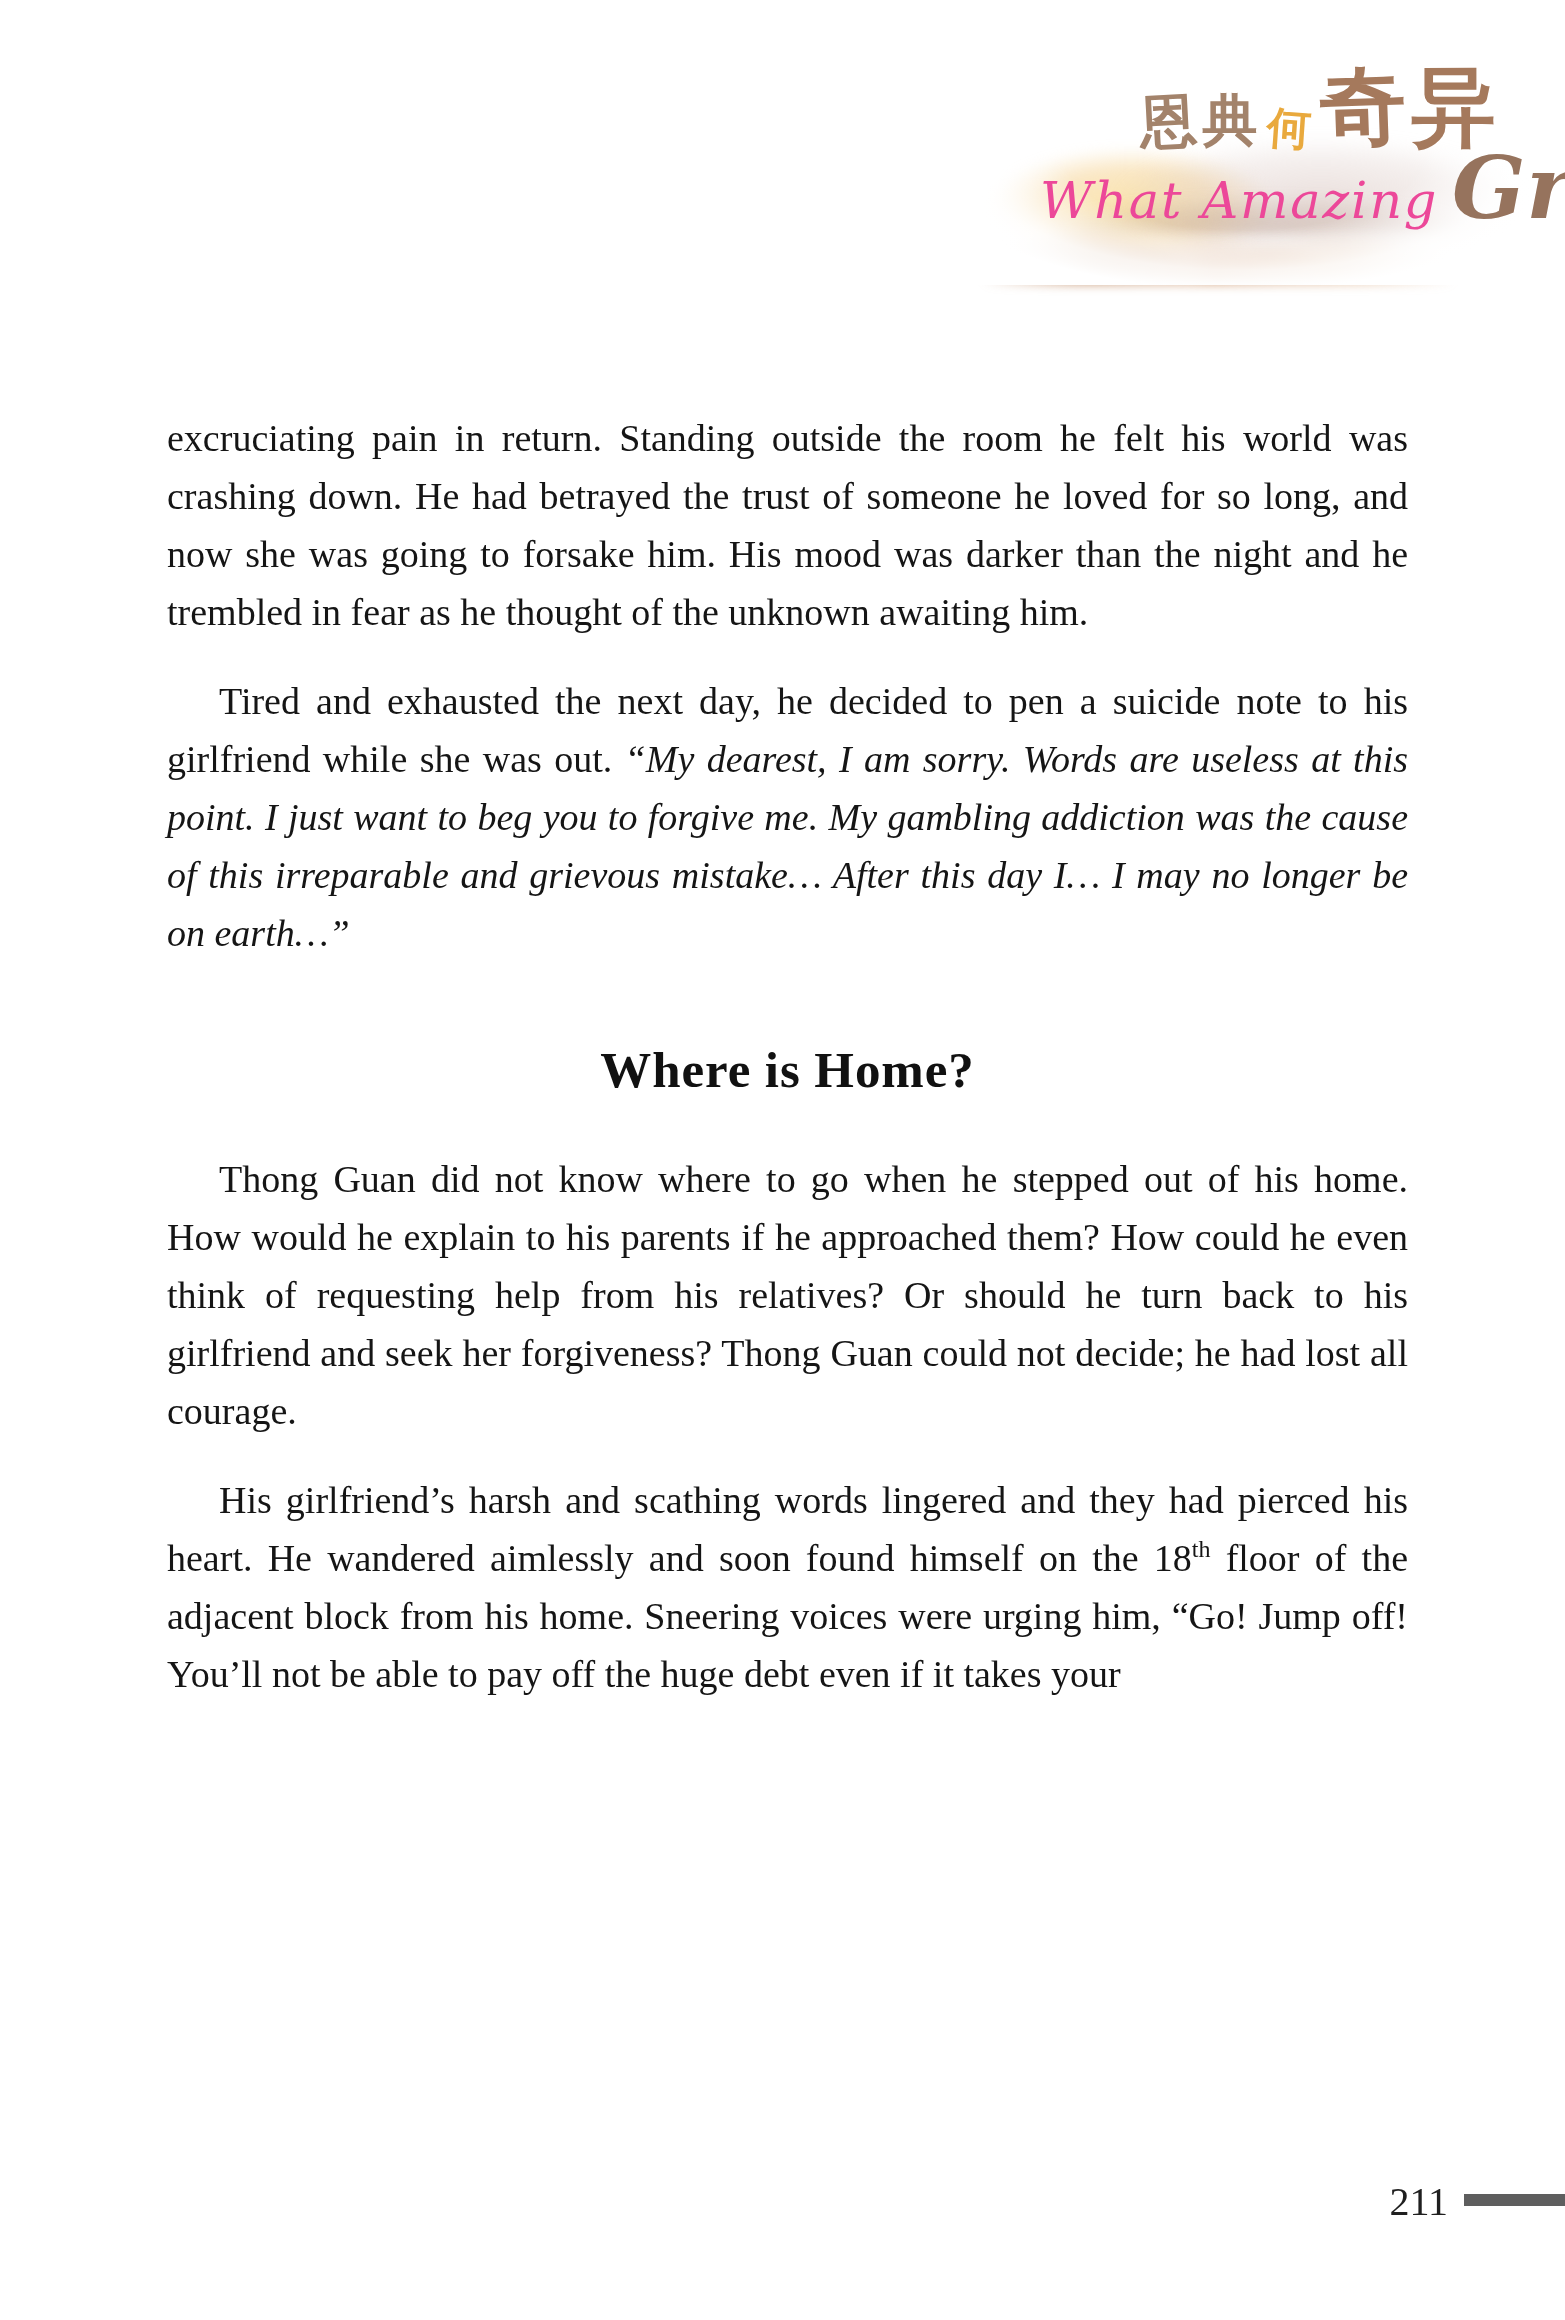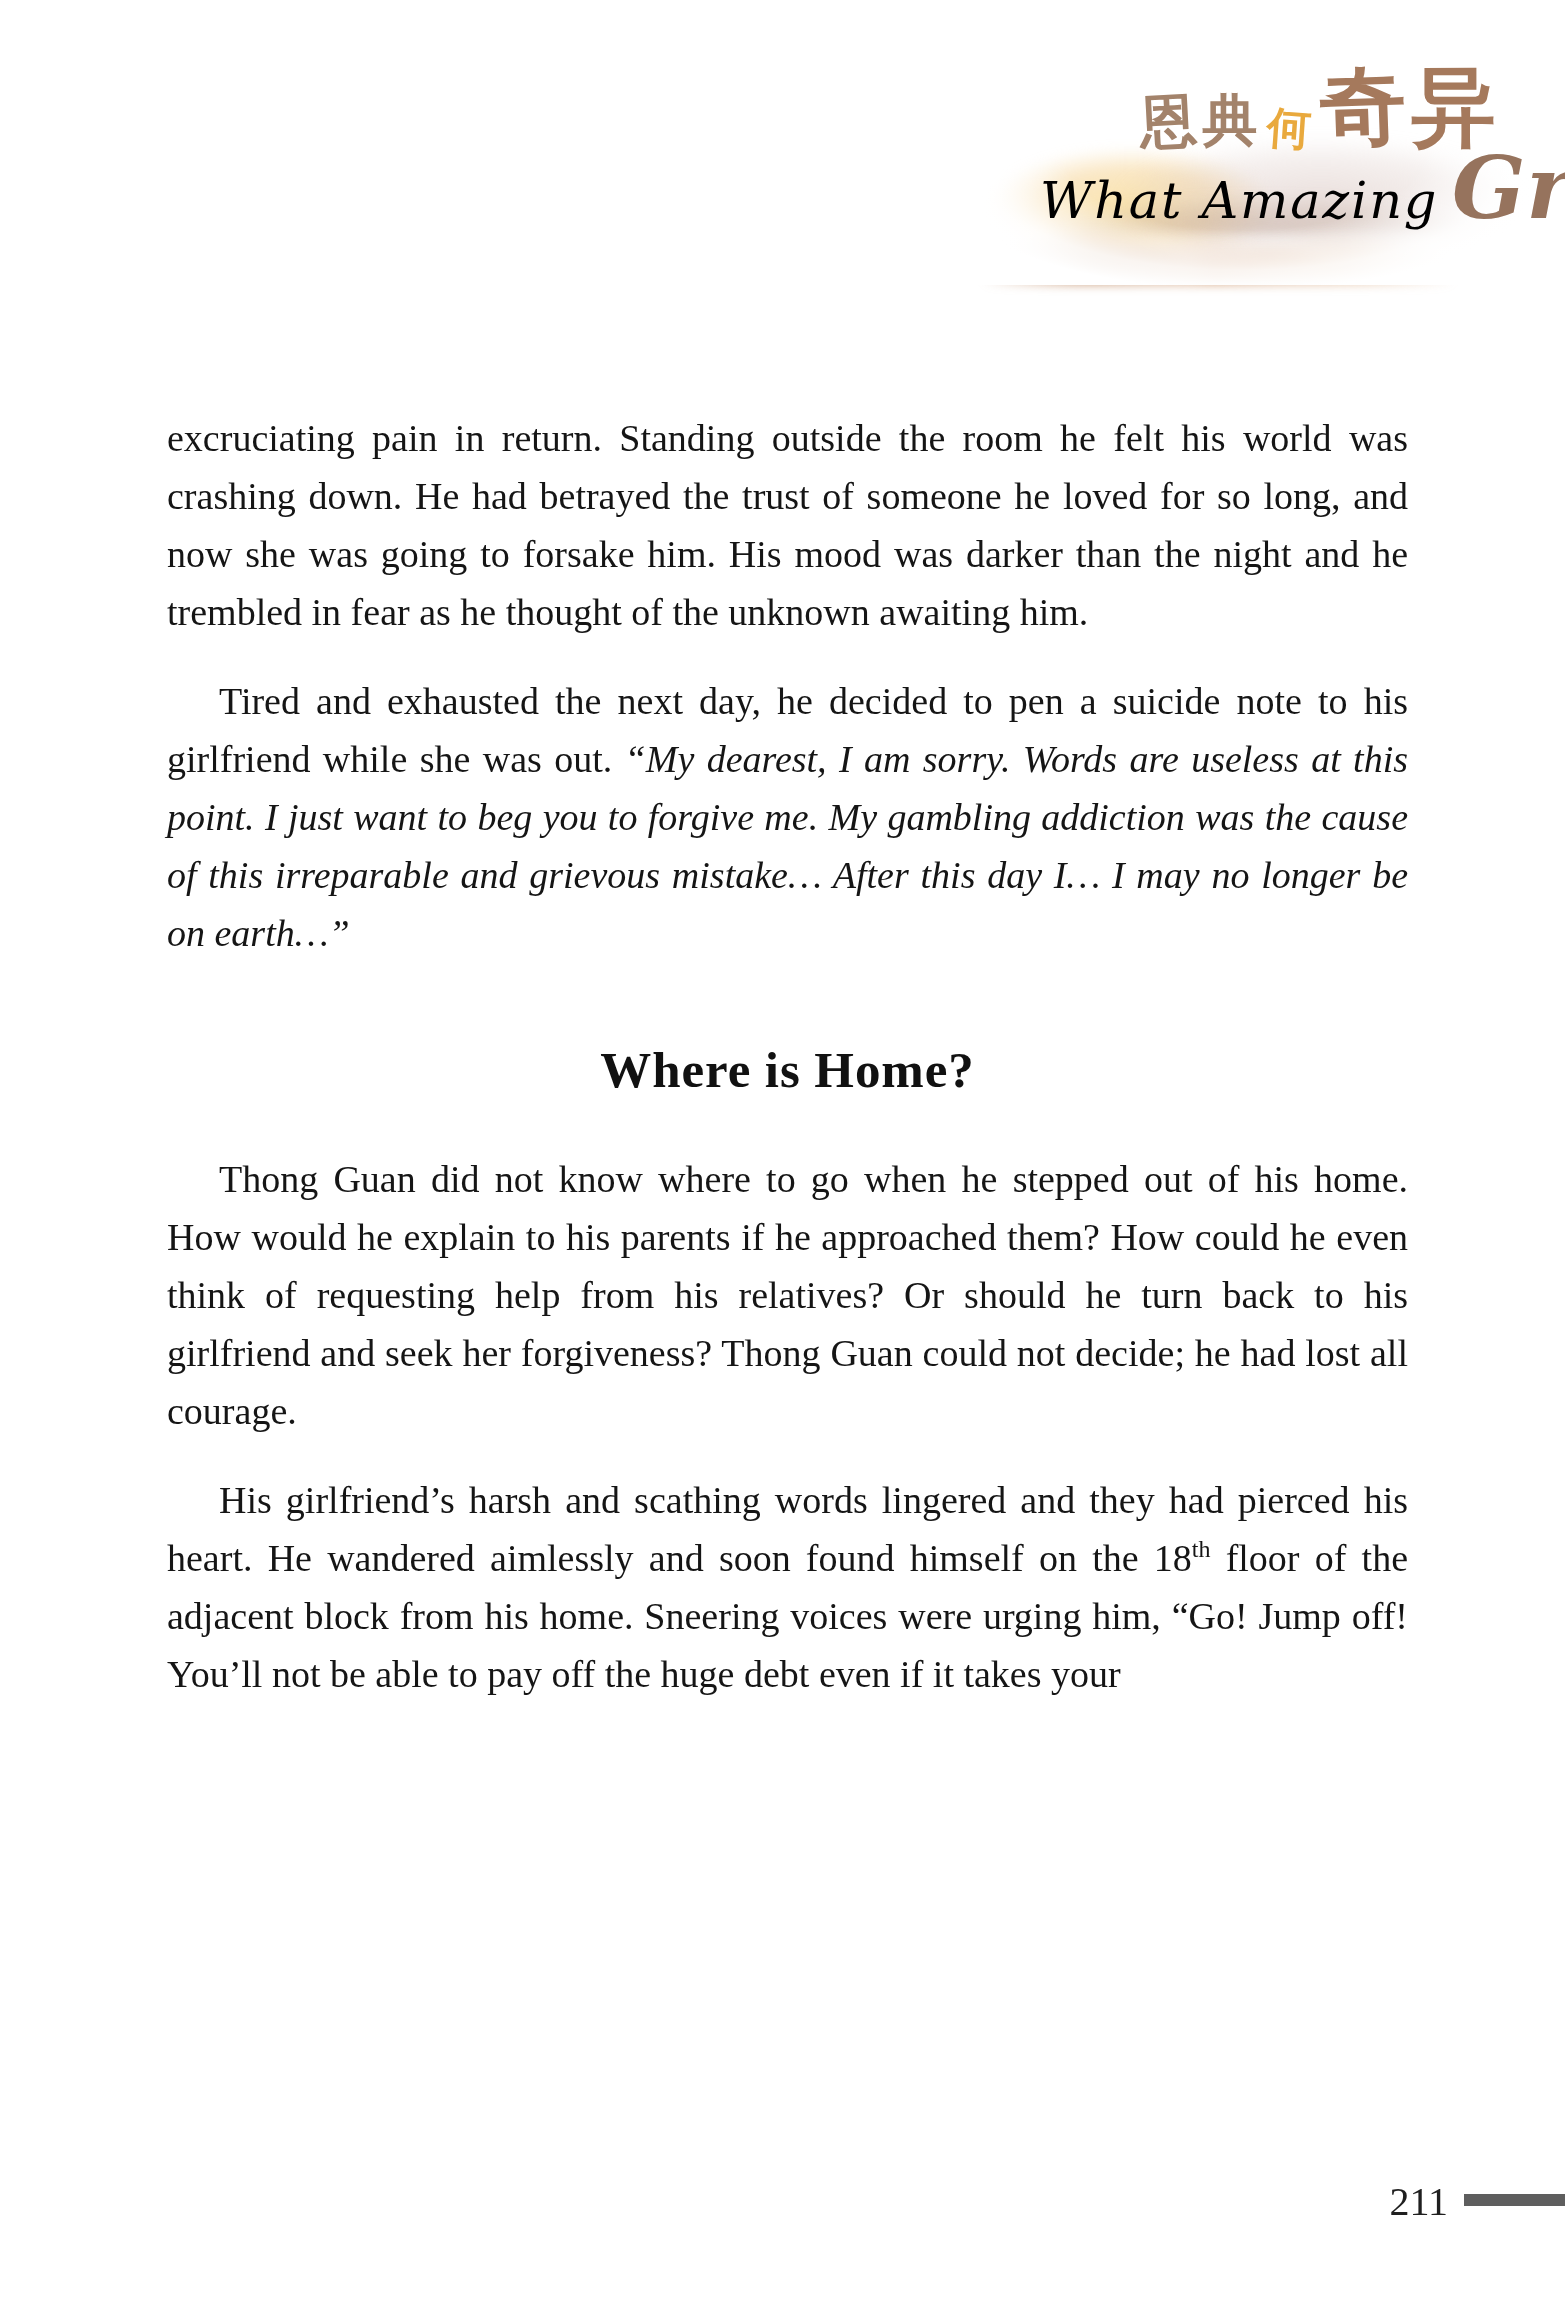--- a/index.html
+++ b/index.html
@@ -124,21 +124,21 @@
       <div class="fade"></div>
     </div>
     <div class="logo-cn">
       <span class="cn-a" style="color:#a3836b">恩</span>
       <span class="cn-b" style="color:#a3836b">典</span>
       <span class="cn-c" style="color:#e9a93d">何</span>
       <span class="cn-d" style="color:#a5795c">奇</span>
       <span class="cn-e" style="color:#a5795c">异</span>
     </div>
     <div class="logo-en">
-      <span class="en-script" style="color:#000000">What Amazing</span>
+      <span class="en-script" style="color:#ec4899">What Amazing</span>
       <span class="en-grace" style="color:#96735d">Grace</span>
     </div>
   </div>
 
   <div class="content">
     <p>excruciating pain in return. Standing outside the room he felt his world was crashing down. He had betrayed the trust of someone he loved for so long, and now she was going to forsake him. His mood was darker than the night and he trembled in fear as he thought of the unknown awaiting him.</p>
     <p class="indent"><span>Tired and exhausted the next day, he decided to pen a suicide note to his girlfriend while she was out. </span><span class="quote-italic">“My dearest, I am sorry. Words are useless at this point. I just want to beg you to forgive me. My gambling addiction was the cause of this irreparable and grievous mistake… After this day I… I may no longer be on earth…”</span></p>
 
     <h2>Where is Home?</h2>
 

